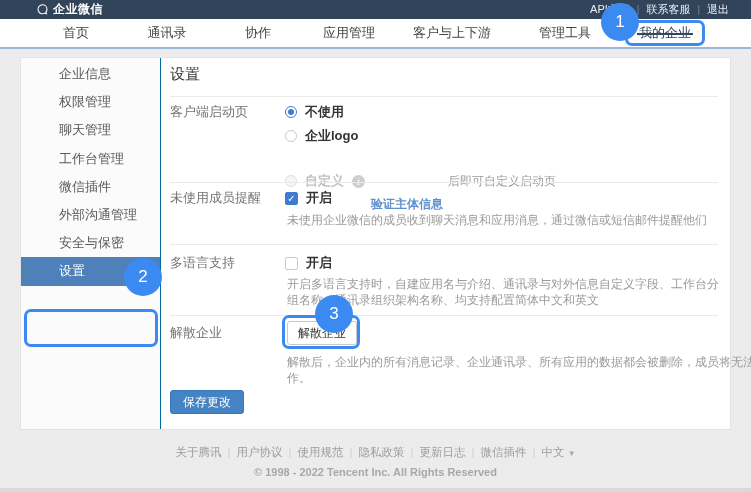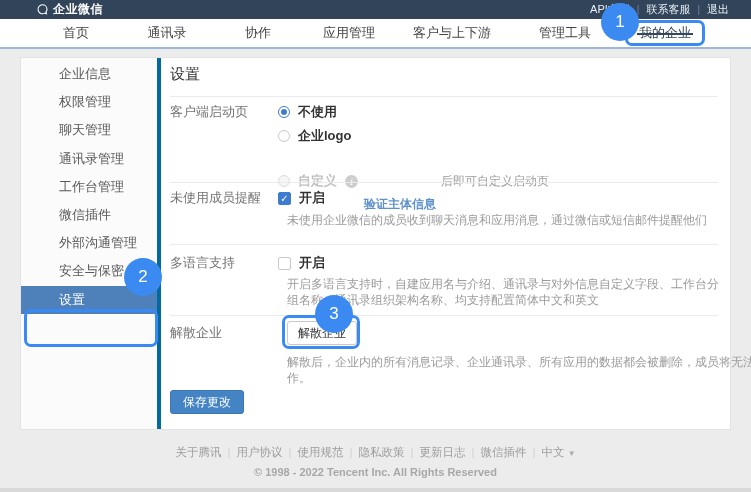--- a/index.html
+++ b/index.html
@@ -42,35 +42,35 @@
     bottom: 0; width: 56px; height: 2px; background: #33475f;
   }
 
   
   .card {
     position: absolute; left: 20px; top: 57px; width: 711px; height: 373px;
     background: #fff; border: 1px solid #e3e3e3;
   }
   .sidebar {
     position: absolute; left: 0; top: 0; width: 140px; height: 100%;
-    background: #fbfbfb; border-right: 4px solid #0369a1; padding-top: 2px;
+    background: #fbfbfb; border-right: 1px solid #0369a1; padding-top: 2px;
   }
   .side-item {
     height: 28.2px; line-height: 28.2px; padding-left: 38px;
     font-size: 13px; color: #595959; cursor: pointer; white-space: nowrap;
   }
   .side-item.active { background: #4e80ba; color: #fff; }
 
   .content { position: absolute; left: 140px; top: 0; right: 0; bottom: 0; }
   .page-title { position: absolute; left: 9px; top: 6px; font-size: 15px; line-height: 20px; color: #333; }
   .divider { position: absolute; left: 9px; right: 12px; height: 1px; background: #ebebeb; }
   .hr1 { top: 38px; } .hr2 { top: 124px; } .hr3 { top: 186px; } .hr4 { top: 257px; }
 
   .row-label { position: absolute; left: 9px; font-size: 13px; line-height: 16px; color: #737373; white-space: nowrap; }
-  .ctl-line { position: absolute; left: 117px; display: flex; align-items: center; gap: 8px; line-height: 16px; white-space: nowrap; }
+  .ctl-line { position: absolute; left: 124px; display: flex; align-items: center; gap: 8px; line-height: 16px; white-space: nowrap; }
   .opt-text { font-size: 13px; font-weight: 600; color: #333; }
   .opt-text.disabled { color: #c0c0c0; }
   .desc { position: absolute; left: 126px; font-size: 12px; line-height: 16px; color: #9b9b9b; }
 
   .radio { position: relative; width: 12px; height: 12px; border-radius: 50%;
            border: 1px solid #c9c9c9; background: #fff; display: inline-block; cursor: pointer; flex: none; }
   .radio.selected { border-color: #3d7cd0; }
   .radio.selected::after { content: ""; position: absolute; inset: 2px; border-radius: 50%; background: #3d7cd0; }
   .radio.disabled { background: #f6f6f6; border-color: #dedede; cursor: default; }
 
@@ -153,21 +153,20 @@
   <div class="nav-item" style="left:565px">管理工具</div>
   <div class="nav-item active" style="left:665px">我的企业</div>
 </div>
 
 <div class="card">
 
   <div class="sidebar">
     <div class="side-item">企业信息</div>
     <div class="side-item">权限管理</div>
     <div class="side-item">聊天管理</div>
-    <div class="side-item">通讯录管理</div>
     <div class="side-item">工作台管理</div>
     <div class="side-item">微信插件</div>
     <div class="side-item">外部沟通管理</div>
     <div class="side-item">安全与保密</div>
     <div class="side-item active">设置</div>
   </div>
 
   <div class="content">
     <div class="page-title">设置</div>
     <div class="divider hr1"></div>

